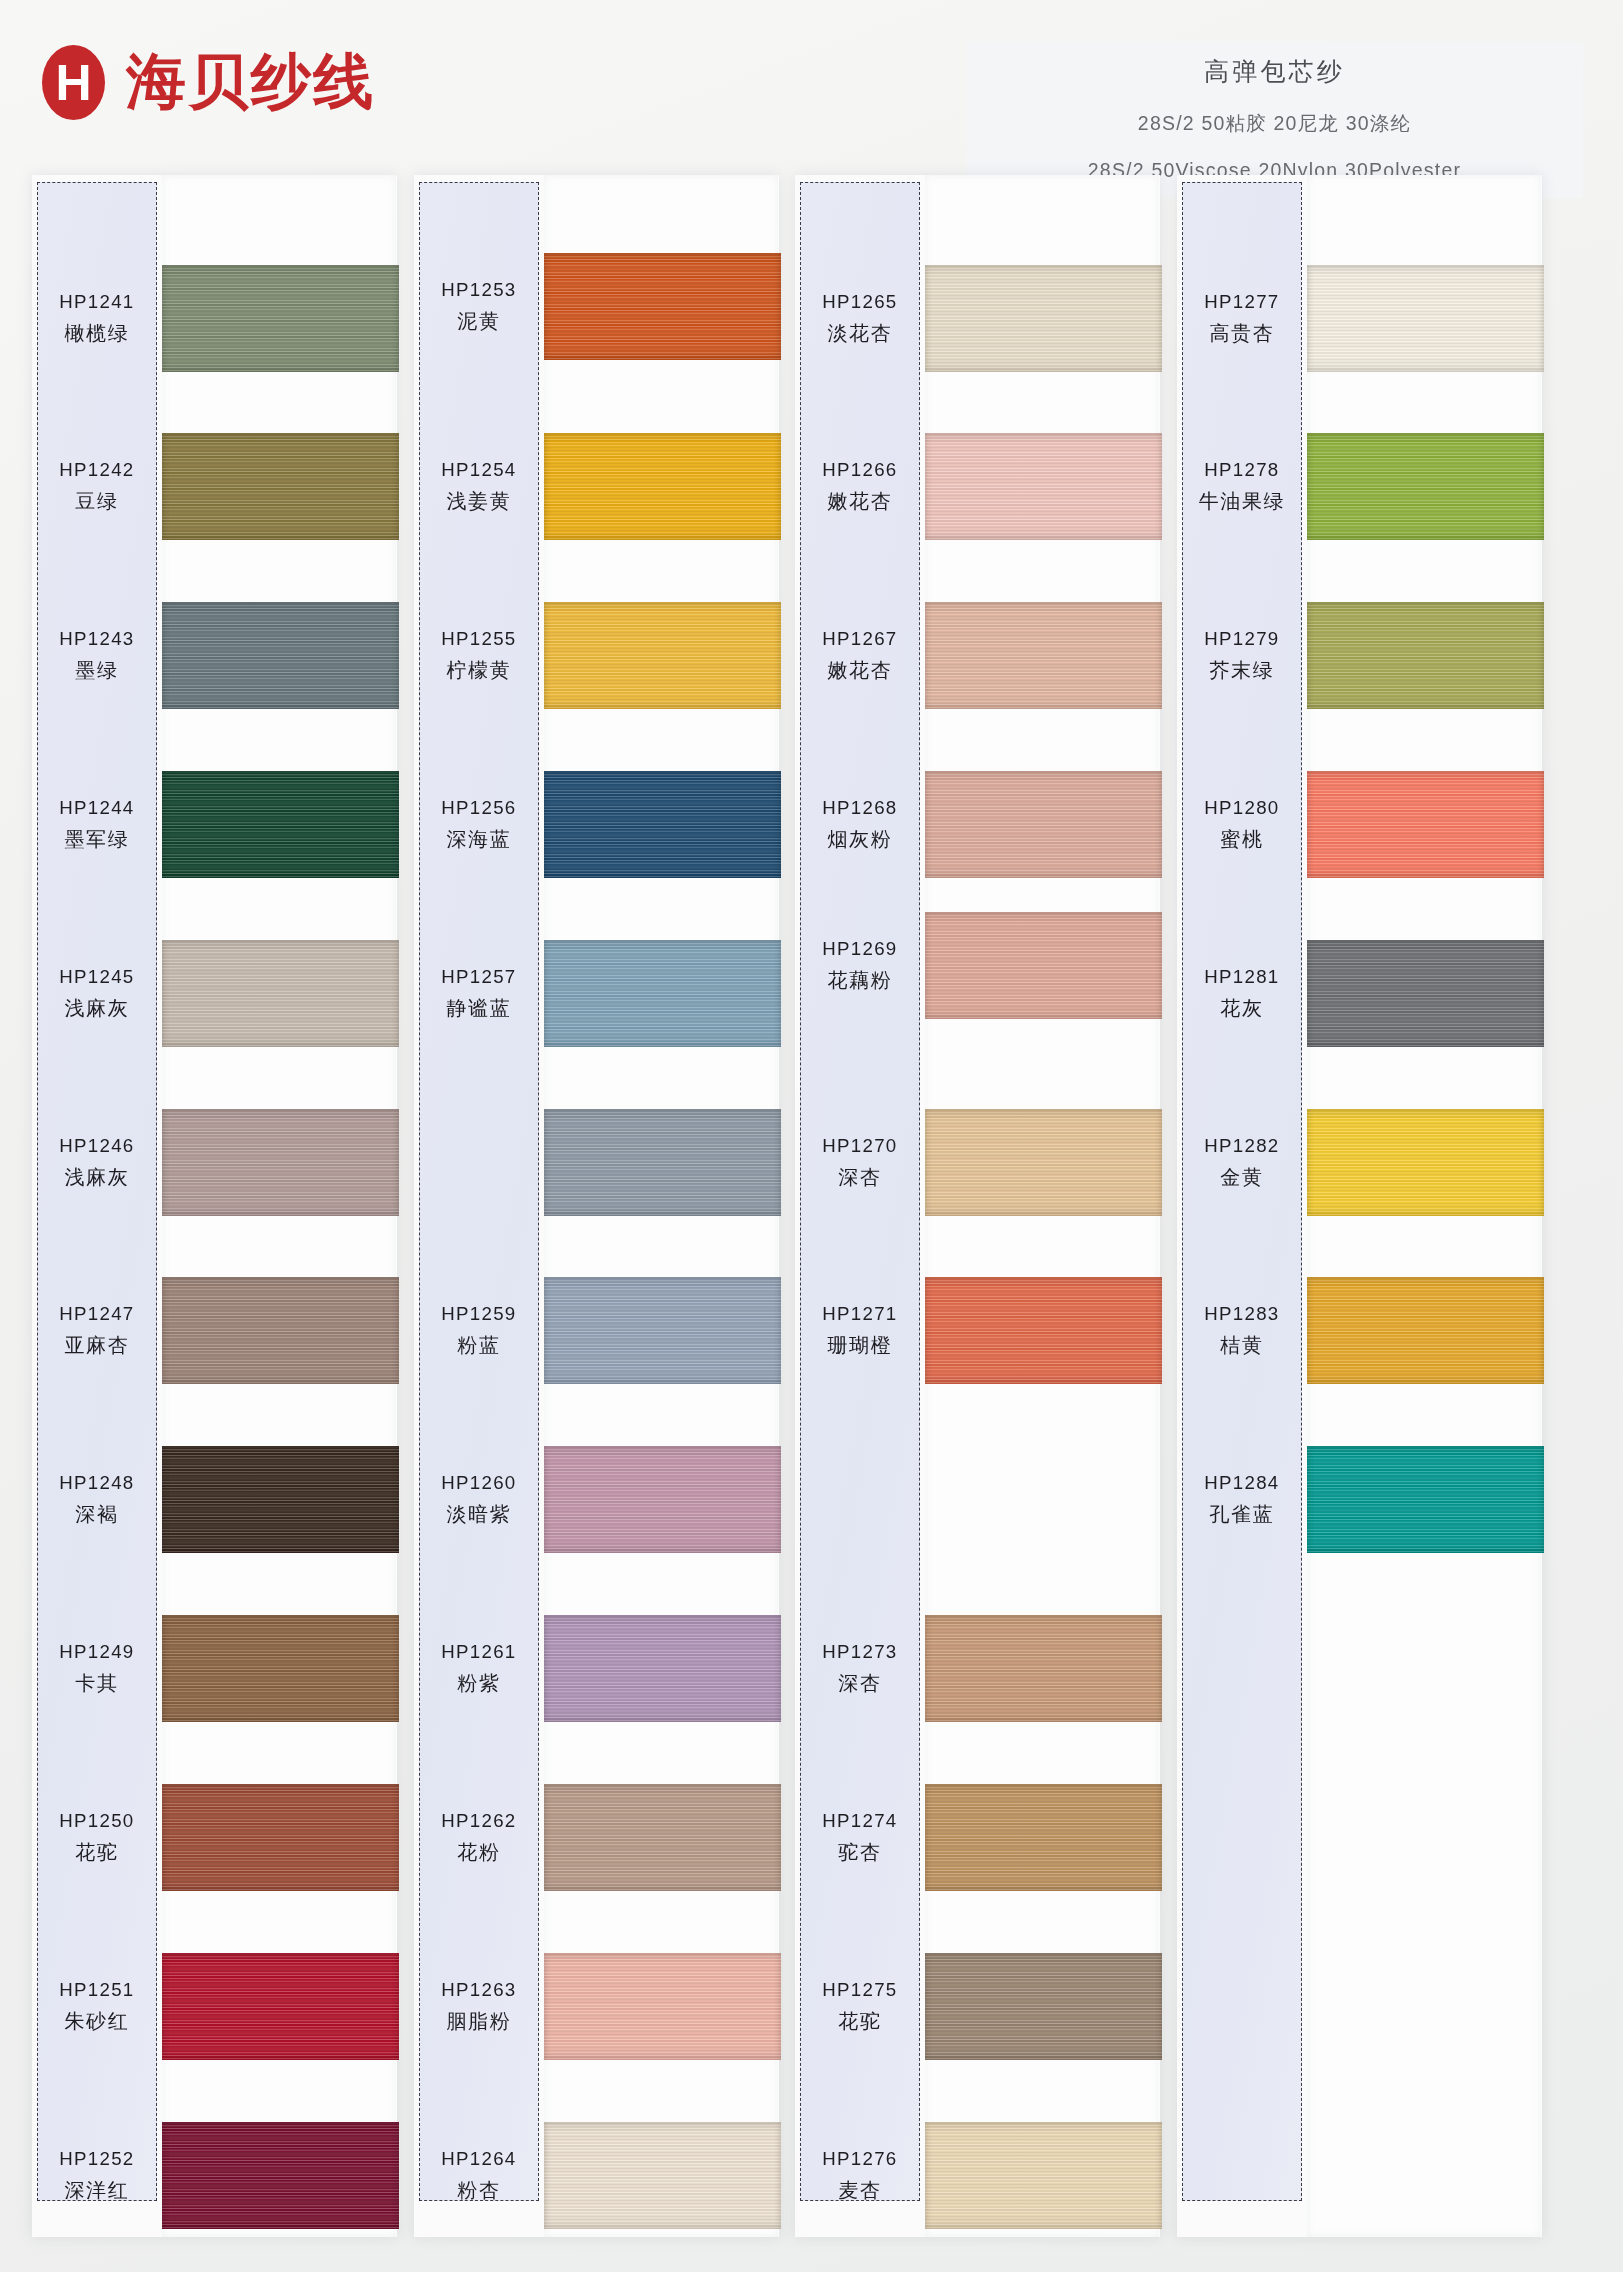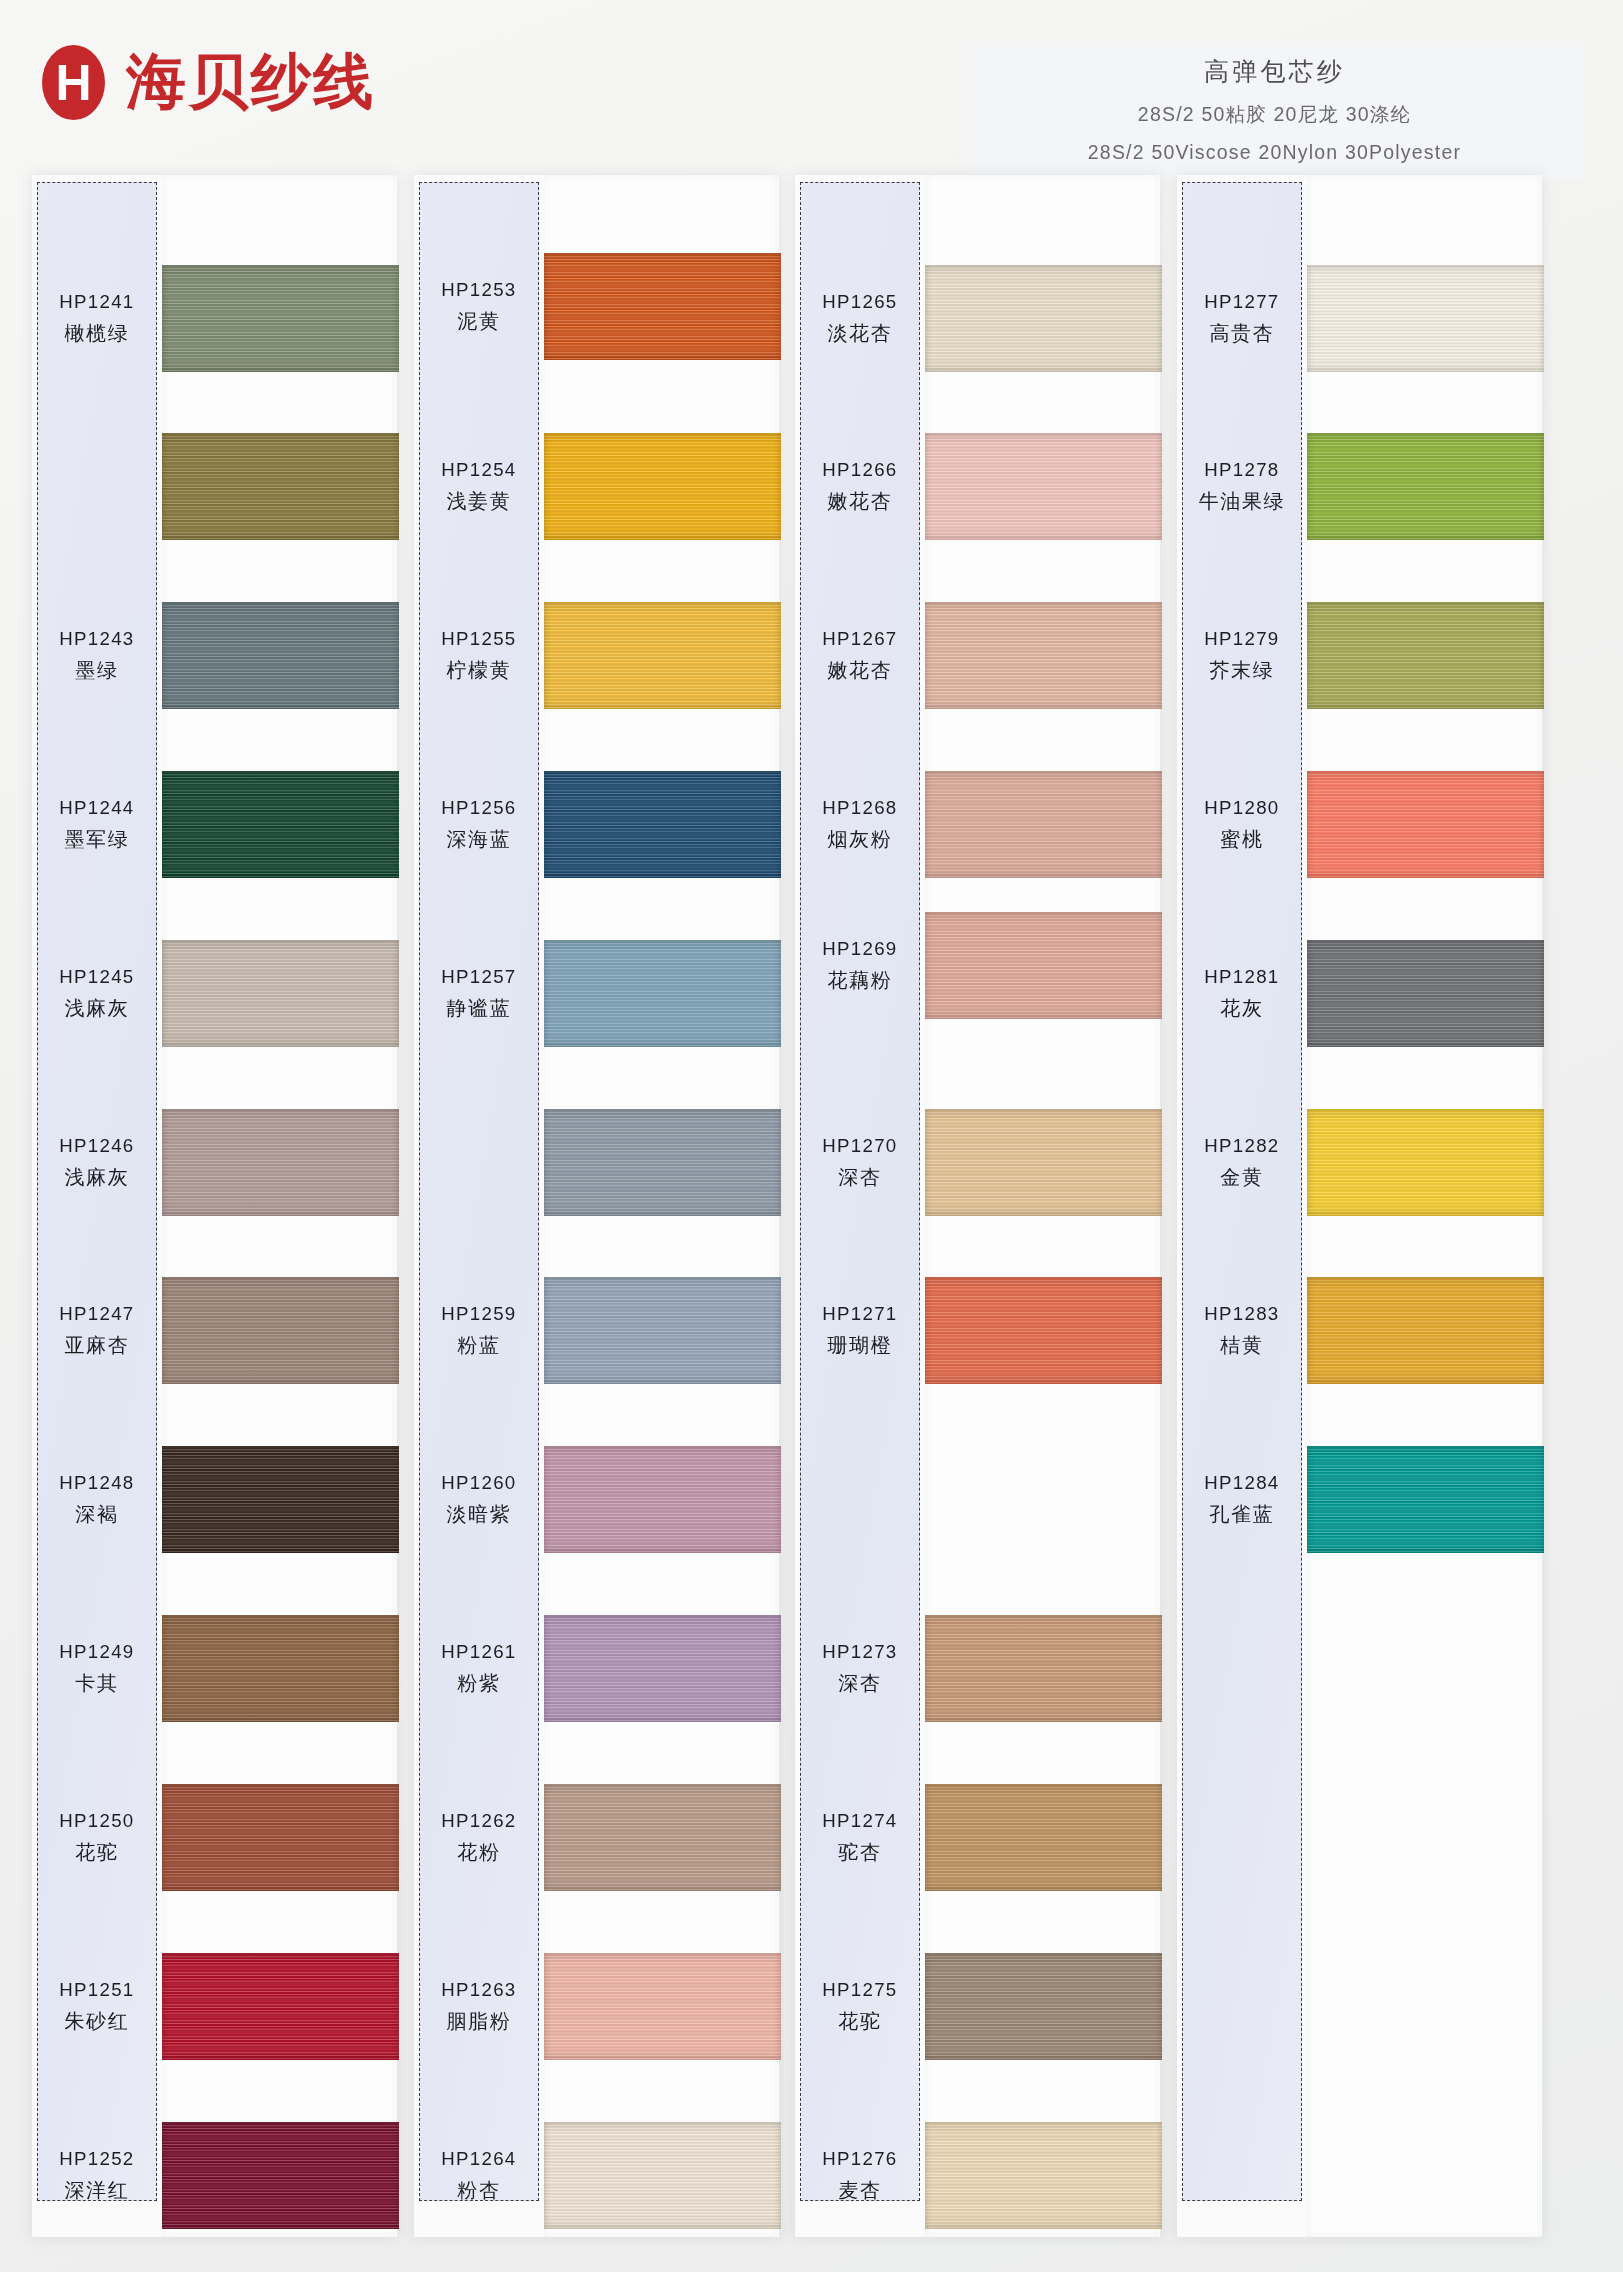--- a/index.html
+++ b/index.html
@@ -32,21 +32,21 @@
     font-family: "DejaVu Sans", sans-serif;
   }
   #spec-card {
     position: absolute; left: 966px; top: 42px;
     width: 617px; padding: 13px 8px 16px;
     background: #f4f5f7;
     text-align: center;
     color: #5a5a5e;
   }
   #spec-title { font-size: 25px; letter-spacing: 3.2px; margin-bottom: 13px; color: #4d4d52; }
-  .spec-line { font-size: 19.5px; letter-spacing: 1.2px; margin-top: 13px; color: #6a6a6e; }
+  .spec-line { font-size: 19.5px; letter-spacing: 1.2px; margin-top: 22px; color: #6a6a6e; }
 
   
   .column {
     position: absolute;
     top: 175px;
     width: 365px; height: 2062px;
   }
   .col-paper {
     position: absolute; inset: 0;
     background: #fbfbfb;
@@ -128,20 +128,24 @@
         <div class="row" style="top: 67px;">
           <div class="row-label">
             <div class="code">HP1241</div>
             <div class="cname">橄榄绿</div>
           </div>
           <div class="row-swatch">
             <div class="yarn" style="background-color: rgb(126, 140, 112);"></div>
           </div>
         </div>
         <div class="row" style="top: 235px;">
+          <div class="row-label">
+            <div class="code">HP1242</div>
+            <div class="cname">豆绿</div>
+          </div>
           <div class="row-swatch">
             <div class="yarn" style="background-color: rgb(138, 122, 63);"></div>
           </div>
         </div>
         <div class="row" style="top: 404px;">
           <div class="row-label">
             <div class="code">HP1243</div>
             <div class="cname">墨绿</div>
           </div>
           <div class="row-swatch">

